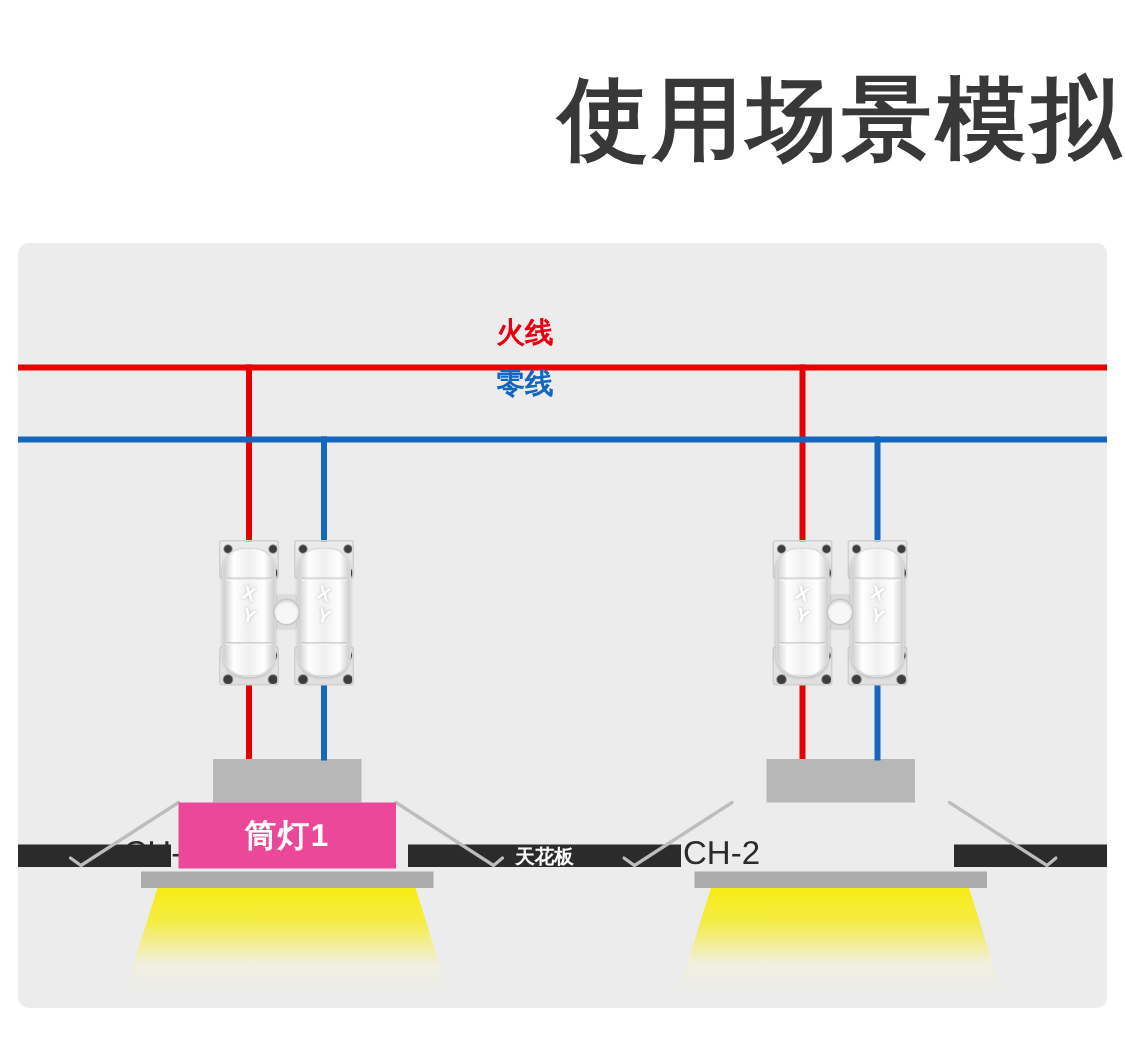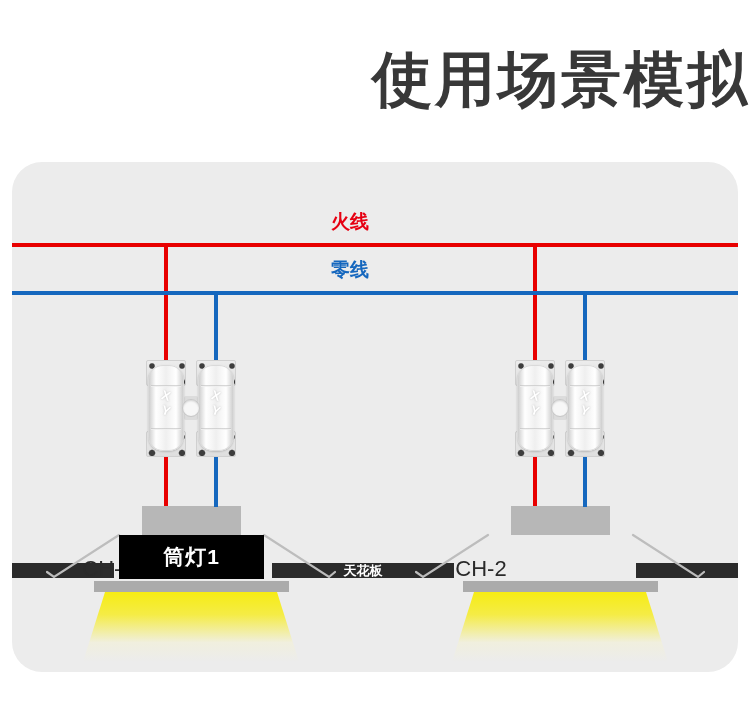--- a/index.html
+++ b/index.html
@@ -5,30 +5,30 @@
   html,body{margin:0;padding:0;background:#fff;}
   .stage{position:relative;width:750px;height:707px;background:#ffffff;overflow:hidden;
          font-family:"Liberation Sans","DejaVu Sans",sans-serif;}
 
   
   .title{position:absolute;left:0;top:40px;width:750px;text-align:right;
          font-size:60px;font-weight:bold;color:#383838;letter-spacing:3px;margin:0;}
 
   
   .panel{position:absolute;left:12px;top:162px;width:726px;height:510px;
-         background:#ececec;border-radius:30px;}
+         background:#ececec;border-radius:7px;}
 
   
   .hline{position:absolute;left:0;width:726px;height:4px;}
   .hline.live{top:81px;background:#e80000;}
   .hline.neutral{top:129px;background:#1567be;z-index:3;}
   .wire-label{position:absolute;left:288px;width:100px;text-align:center;
               font-size:19px;font-weight:bold;}
   .wire-label.live{top:47px;color:#e60012;}
-  .wire-label.neutral{top:95px;color:#1567be;}
+  .wire-label.neutral{top:81px;color:#1567be;}
 
   
   .ceil{position:absolute;top:401px;height:15px;background:#2b2b2b;z-index:1;}
   .ceil.c1{left:0;width:102px;}
   .ceil.c2{left:260px;width:182px;display:flex;align-items:flex-end;justify-content:center;
            color:#ffffff;font-size:13px;font-weight:bold;line-height:15px;}
   .ceil.c3{left:624px;width:102px;}
 
   
   .assembly{position:absolute;top:0;width:382px;height:510px;z-index:2;}
@@ -69,21 +69,21 @@
   .hub{position:absolute;left:116px;top:237px;width:18px;height:18px;border-radius:50%;
        background:#f7f7f7;border:1px solid #c6c6c6;box-sizing:border-box;z-index:6;
        box-shadow:inset 0 1px 2px rgba(0,0,0,.14);}
 
   .ch2-label{position:absolute;left:0;top:394px;width:84px;text-align:center;
              font-size:22px;color:#2a2a2a;}
 
   
   .clips{position:absolute;left:-20px;top:370px;width:290px;height:50px;z-index:2;}
   .driver{position:absolute;left:76px;top:344px;width:99px;height:29px;background:#b7b7b7;z-index:3;}
-  .lamp-body{position:absolute;left:53px;top:373px;width:145px;height:44px;background:#000000;
+  .lamp-body{position:absolute;left:53px;top:373px;width:145px;height:44px;background:#ec4899;
              display:flex;align-items:center;justify-content:center;z-index:3;
              color:#ffffff;font-size:21px;font-weight:bold;letter-spacing:1px;}
   .flange{position:absolute;left:28px;top:419px;width:195px;height:11px;background:#ababab;z-index:3;}
   .beam{position:absolute;left:17px;top:430px;width:216px;height:70px;z-index:2;
         clip-path:polygon(22px 0,194px 0,100% 100%,0 100%);
         background:linear-gradient(180deg,#f6ec14 0%,rgba(246,236,40,.85) 32%,
                    rgba(250,246,190,.30) 72%,rgba(250,246,190,0) 100%);}
 
   
   .a2 .ch2-label{left:4px;}

